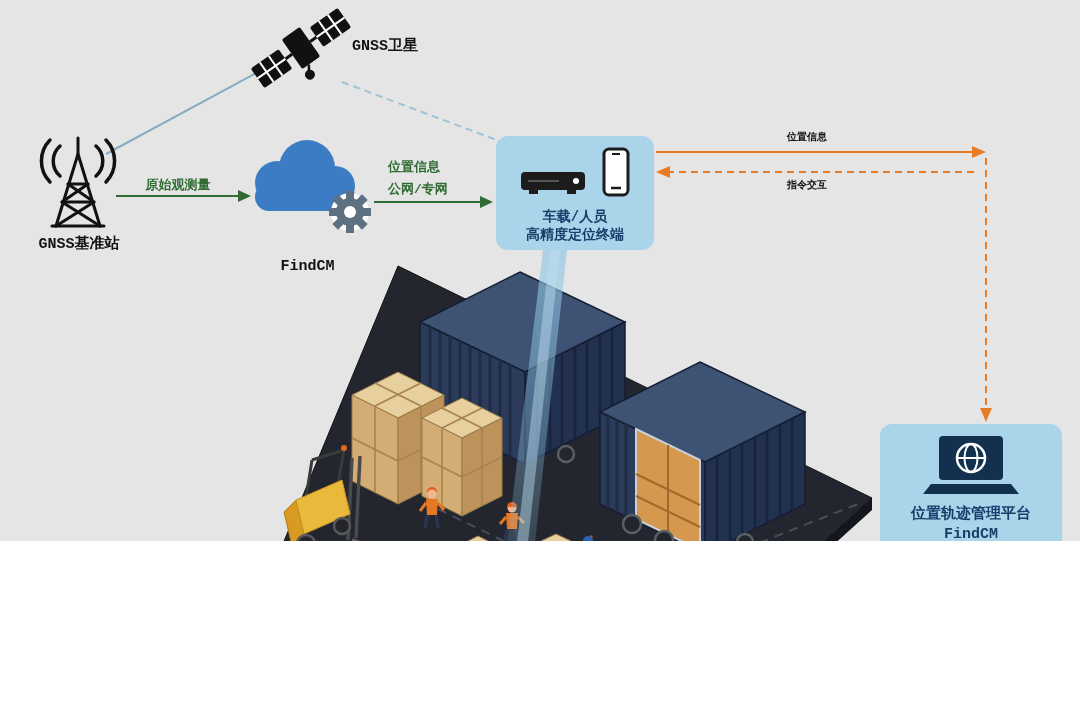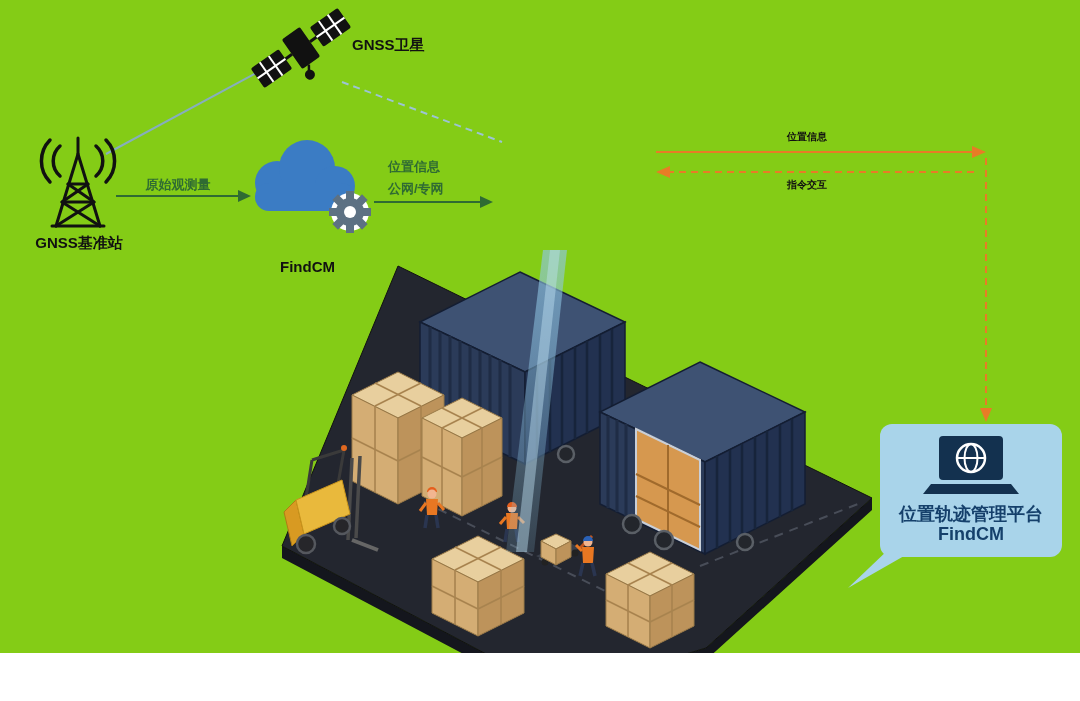--- a/index.html
+++ b/index.html
@@ -1,33 +1,33 @@
 <!DOCTYPE html>
 <html><head>
 <meta charset="utf-8">
 <style>
   html,body{margin:0;padding:0;background:#ffffff;}
   .stage{
-    position:relative;width:1080px;height:653px;background:#84cc16;
-    overflow:hidden;font-family:Liberation Sans, sans-serif;
+    position:relative;width:1080px;height:541px;background:#e5e5e5;
+    overflow:hidden;font-family:Liberation Mono, monospace;
   }
   .layer{position:absolute;left:0;top:0;width:1080px;height:701px;}
   svg.canvas{z-index:1;}
   .ov{position:absolute;z-index:2;}
   .lbl{position:absolute;z-index:3;color:#111;}
   .title{font-weight:bold;font-size:15px;}
   .green{color:#2f6b33;font-size:13px;font-weight:bold;}
   .black-sm{font-size:10px;font-weight:600;color:#111;}
   .panel{
     position:absolute;z-index:2;background:#a9d4ea;border-radius:12px;
     display:flex;flex-direction:column;align-items:center;
   }
   .panel .icons{display:flex;align-items:flex-end;gap:12px;margin-top:10px;}
   .navy{color:#15406b;font-weight:bold;font-size:14px;text-align:center;line-height:18px;}
-  .navy-lg{color:#15406b;font-weight:bold;font-size:18px;text-align:center;line-height:20px;}
+  .navy-lg{color:#15406b;font-weight:bold;font-size:15px;text-align:center;line-height:20px;}
   .center{text-align:center;}
 </style>
 </head>
 <body>
 
 <div class="stage">
 
   <svg class="layer canvas" viewBox="0 0 1080 701">
     <defs>
       <linearGradient id="beamGrad" x1="0" y1="0" x2="0" y2="1">
@@ -296,20 +296,42 @@
         <circle r="14"></circle>
         <circle r="6" fill="#ffffff"></circle>
       </g>
     </svg>
   </div>
   <div class="lbl title center" style="left:225px;top:258px;width:165px;">FindCM</div>
 
   <div class="lbl green" style="left:388px;top:158px;">位置信息</div>
   <div class="lbl green" style="left:388px;top:180px;">公网/专网</div>
 
+  <div class="panel" style="left:496px;top:136px;width:158px;height:114px;">
+    <div class="icons">
+      <span>
+        <svg width="70" height="34" viewBox="0 0 70 34">
+          <rect x="2" y="8" width="64" height="18" rx="4" fill="#1c1c1c"></rect>
+          <line x1="9" y1="17" x2="40" y2="17" stroke="#555" stroke-width="2"></line>
+          <circle cx="57" cy="17" r="3" fill="#fff"></circle>
+          <rect x="10" y="26" width="9" height="4" fill="#1c1c1c"></rect>
+          <rect x="48" y="26" width="9" height="4" fill="#1c1c1c"></rect>
+        </svg>
+      </span>
+      <span>
+        <svg width="30" height="52" viewBox="0 0 30 52">
+          <rect x="3" y="3" width="24" height="46" rx="5" fill="#ffffff" stroke="#1c1c1c" stroke-width="3"></rect>
+          <line x1="11" y1="8" x2="19" y2="8" stroke="#1c1c1c" stroke-width="2"></line>
+          <line x1="10" y1="42" x2="20" y2="42" stroke="#1c1c1c" stroke-width="2.5"></line>
+        </svg>
+      </span>
+    </div>
+    <div class="navy" style="margin-top:5px;">车载/人员</div>
+    <div class="navy">高精度定位终端</div>
+  </div>
 
   <div class="lbl black-sm center" style="left:762px;top:130px;width:90px;">位置信息</div>
   <div class="lbl black-sm center" style="left:762px;top:178px;width:90px;">指令交互</div>
 
   <div class="panel" style="left:880px;top:424px;width:182px;height:133px;">
     <span style="margin-top:10px;">
       <svg width="100" height="62" viewBox="0 0 100 62">
         <rect x="18" y="2" width="64" height="44" rx="4" fill="#13314f"></rect>
         <circle cx="50" cy="24" r="14" stroke="#fff" stroke-width="2.5" fill="none"></circle>
         <ellipse cx="50" cy="24" rx="6.5" ry="14" stroke="#fff" stroke-width="2" fill="none"></ellipse>

